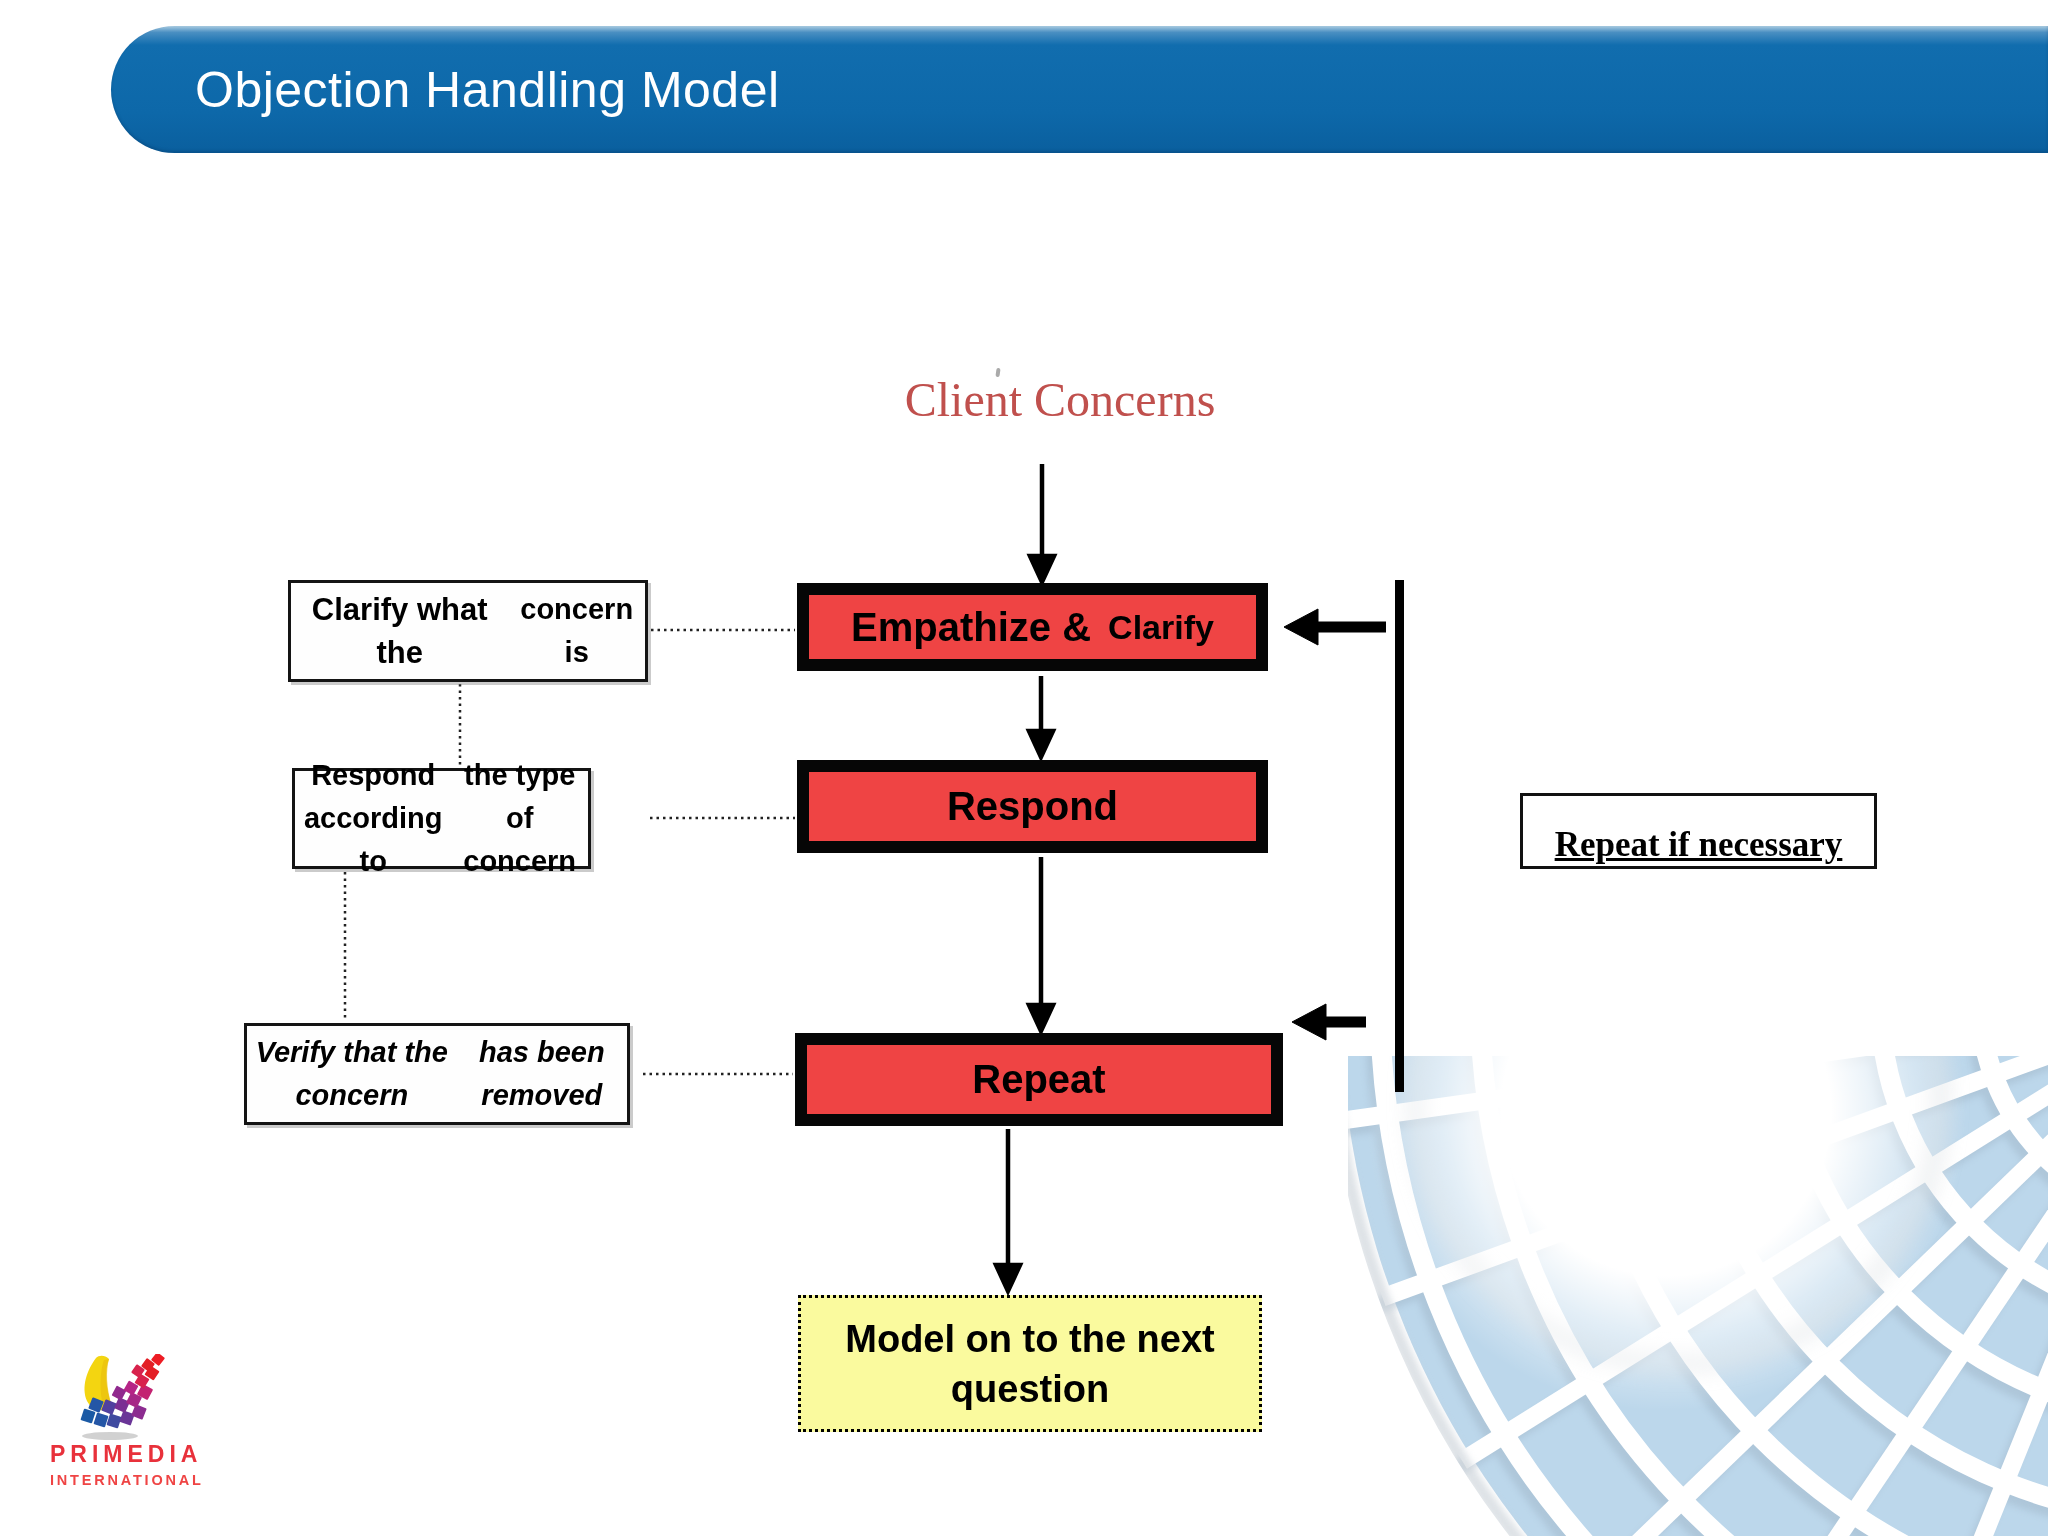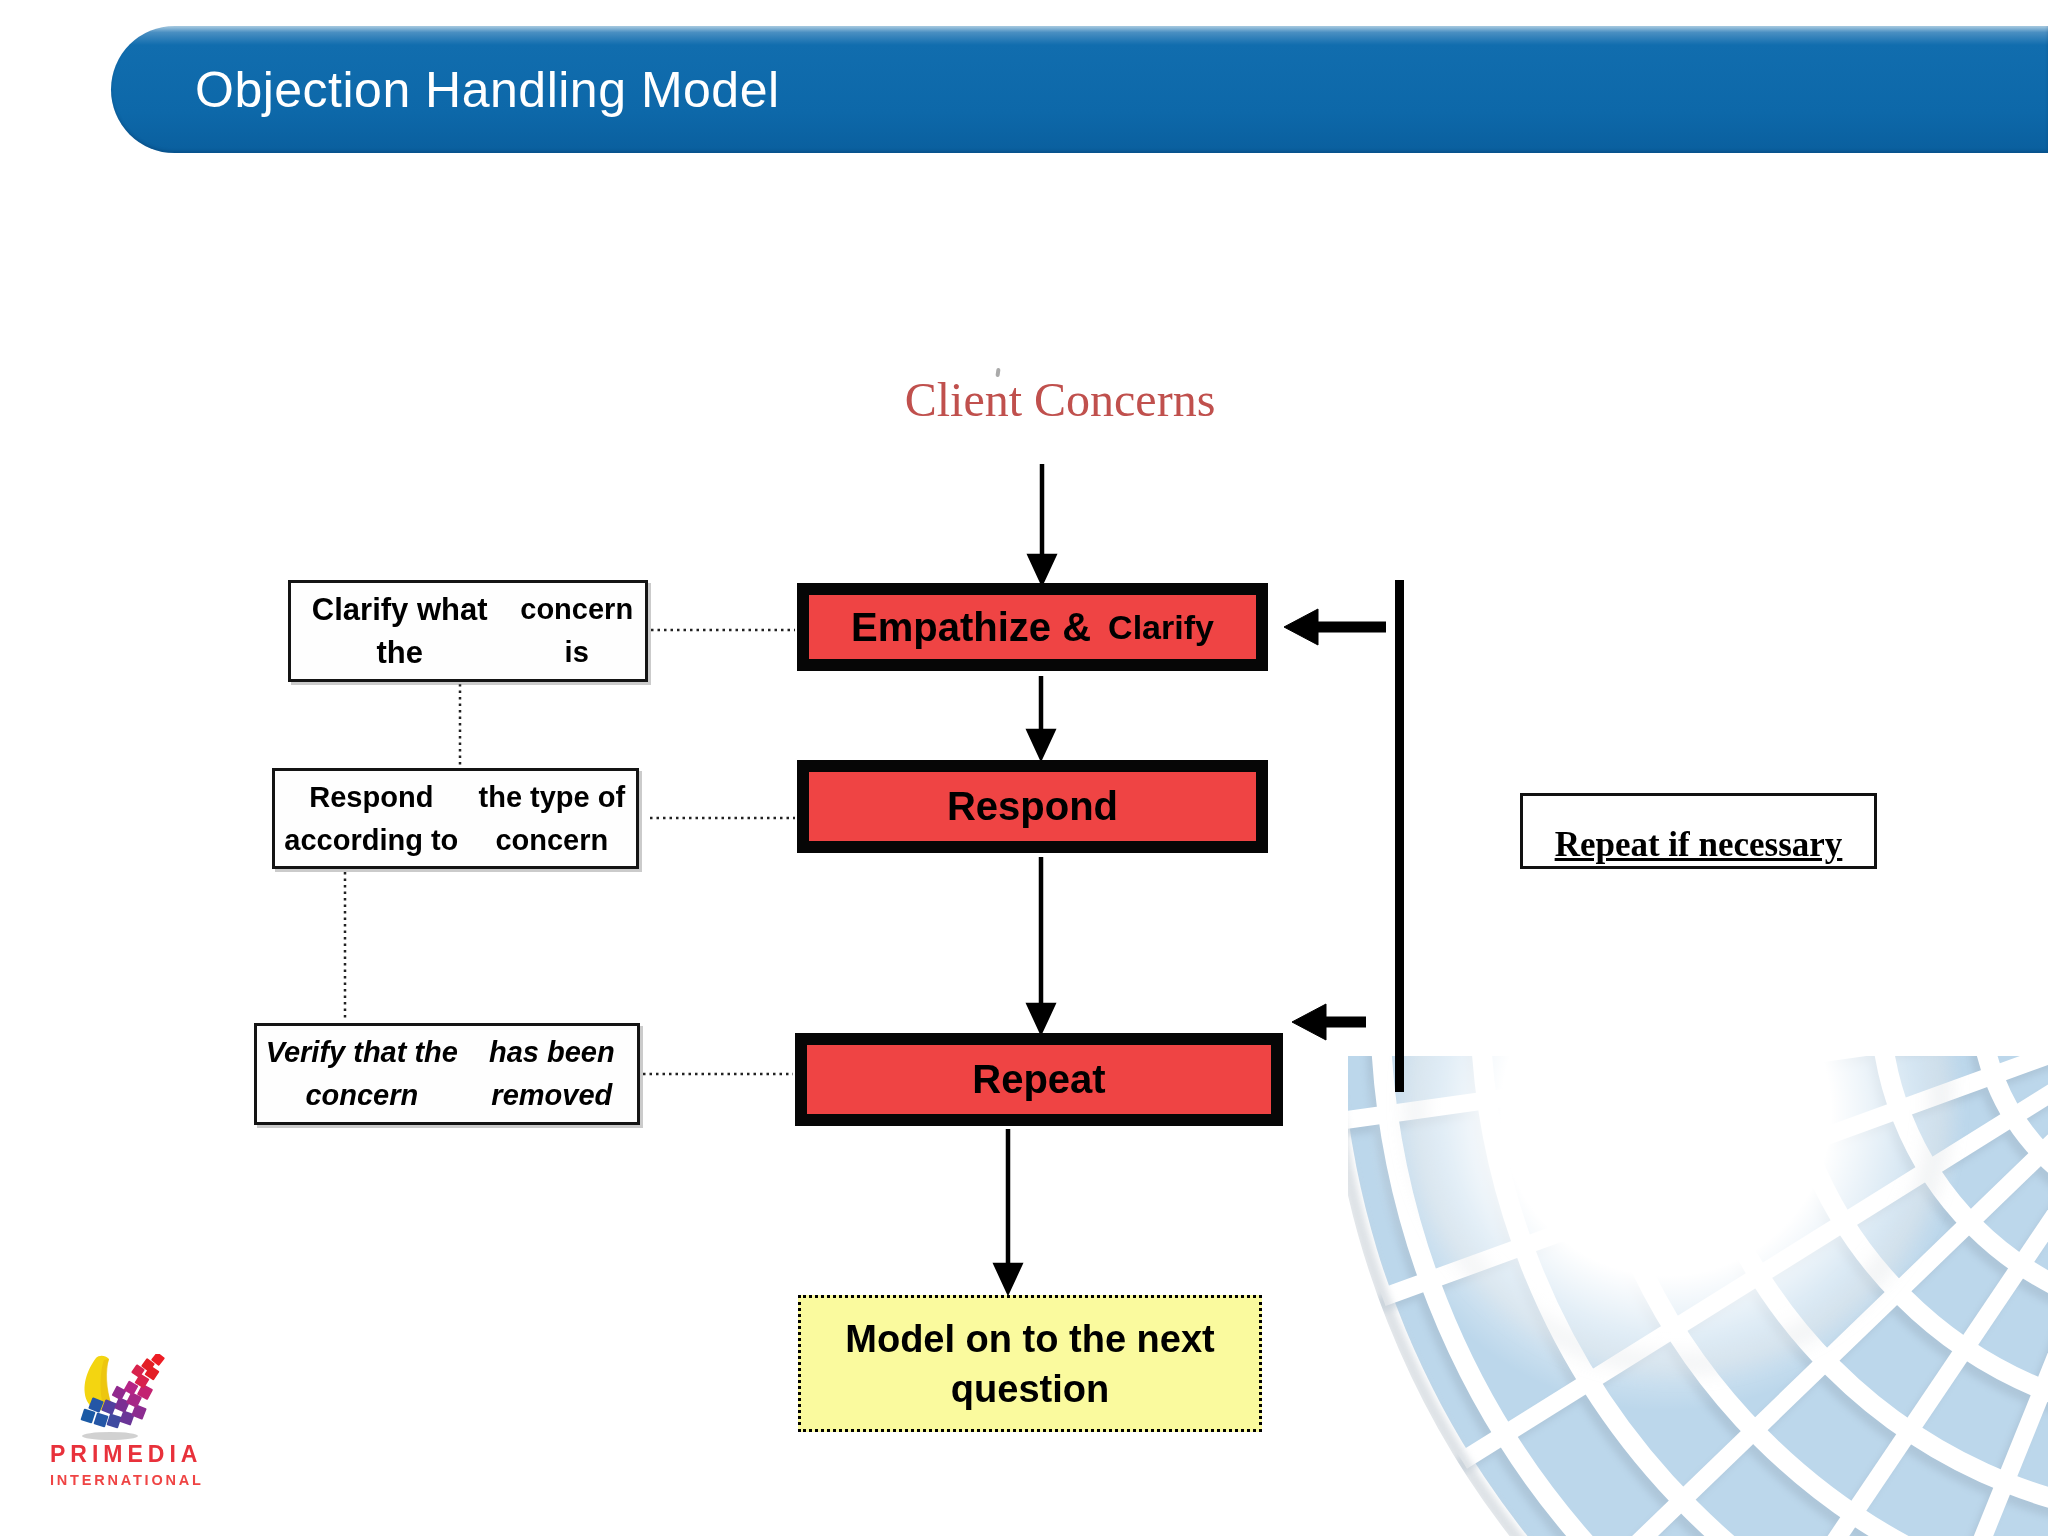--- a/index.html
+++ b/index.html
@@ -46,22 +46,22 @@
 
   
   .note-box{
     background:#fefefe;border:3px solid #141414;box-sizing:border-box;
     box-shadow:3px 3px 0 rgba(140,140,140,.45);
     display:flex;flex-direction:row;align-items:center;justify-content:center;
     font-weight:700;color:#000;font-size:29px;line-height:43px;text-align:center;z-index:2;
   }
   .note-clarify{left:288px;top:580px;width:360px;height:102px;}
   .note-clarify .l1{font-size:31px;}
-  .note-respond{left:272px;top:768px;width:367px;height:101px;}
-  .note-verify{left:254px;top:1023px;width:386px;height:102px;font-style:italic;}
+  .note-respond{left:292px;top:768px;width:299px;height:101px;}
+  .note-verify{left:244px;top:1023px;width:386px;height:102px;font-style:italic;}
 
   
   .repeat-box{
     left:1520px;top:793px;width:357px;height:76px;
     background:#ffffff;border:3px solid #111;box-sizing:border-box;
     display:flex;align-items:flex-end;justify-content:center;z-index:2;
   }
   .repeat-box span{
     font-family:"Liberation Serif",serif;font-weight:700;font-size:35px;
     text-decoration:underline;padding-bottom:1px;

